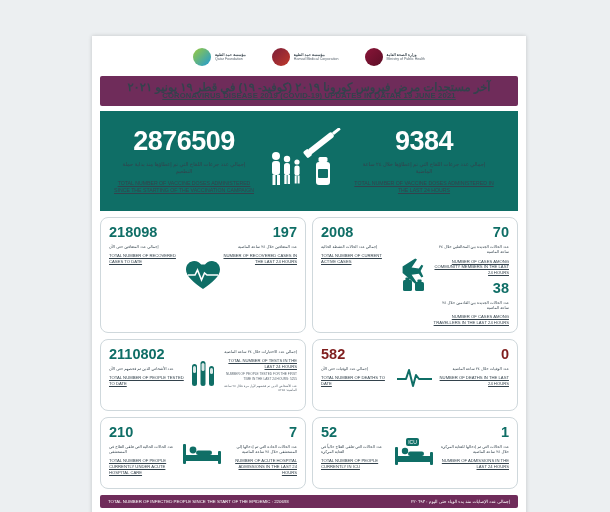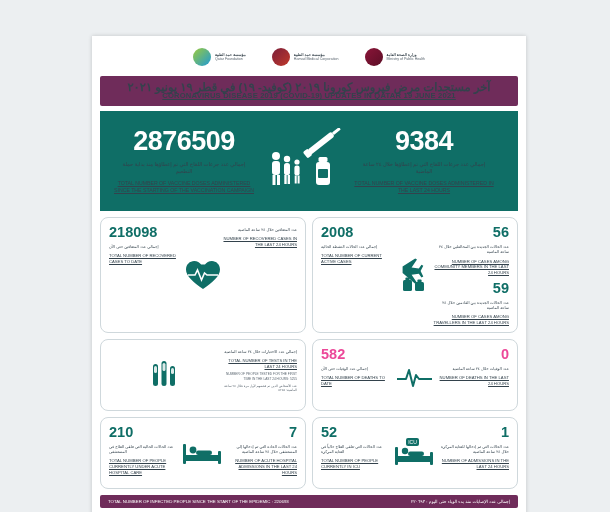--- a/index.html
+++ b/index.html
@@ -45,21 +45,21 @@
   
   .grid{margin:6px 8px 0 8px;display:flex;flex-wrap:wrap;gap:6px;}
   .card{
     width:206px;box-sizing:border-box;background:#fff;border:1px solid #cfd8dc;border-radius:8px;
     padding:6px 8px 6px 8px;display:flex;justify-content:space-between;min-height:72px;
   }
   .card .side{width:78px;display:flex;flex-direction:column;justify-content:flex-start;}
   .card .side.right{text-align:right;}
   .card .side.left{text-align:left;}
   .num{font-size:14.5px;font-weight:bold;color:#0f6e66;line-height:17px;}
-  .num.purple{color:#ec4899;}
+  .num.purple{color:#7f1d1d;}
   .ar{font-size:3.9px;direction:rtl;color:#33424c;line-height:5.4px;margin-top:3px;}
   .en{font-size:4.2px;color:#33424c;line-height:5.6px;margin-top:4px;text-transform:uppercase;text-decoration:underline;}
   .note{font-size:3.2px;color:#5b6670;line-height:4.4px;margin-top:3px;}
   .mid{flex:1;display:flex;align-items:center;justify-content:center;}
   
   .footbar{
     margin:6px 8px 0 8px;background:#6f2c5a;color:#fff;border-radius:2px;
     display:flex;justify-content:space-between;align-items:center;padding:4px 8px;
     font-size:4.4px;
   }
@@ -147,20 +147,21 @@
         <div class="ar">إجمالي عدد المتعافين حتى الآن</div>
         <div class="en">TOTAL NUMBER OF RECOVERED CASES TO DATE</div>
       </div>
       <div class="mid">
         <svg width="40" height="34" viewBox="0 0 40 34">
             <path d="M20 31C10 24 3 18 3 11.5 3 6.5 6.8 3 11.2 3c3 0 5.6 1.6 6.9 3.6H22c1.3-2 3.9-3.6 6.9-3.6C33.2 3 37 6.5 37 11.5 37 18 30 24 20 31z" fill="#0f6e66"></path>
             <path d="M5 17h7l2.5-5 4 10 3-7 2.5 2H35" stroke="#ffffff" stroke-width="1.6" fill="none"></path>
           </svg>
       </div>
       <div class="side right">
+        <div class="num">197</div>
         <div class="ar">عدد المتعافين خلال ٢٤ ساعة الماضية</div>
         <div class="en">NUMBER OF RECOVERED CASES IN THE LAST 24 HOURS</div>
       </div>
     </div>
 
     <div class="card">
       <div class="side left">
         <div class="num">2008</div>
         <div class="ar">إجمالي عدد الحالات النشطة الحالية</div>
         <div class="en">TOTAL NUMBER OF CURRENT ACTIVE CASES</div>
@@ -168,30 +169,35 @@
       <div class="mid">
         <svg width="36" height="38" viewBox="0 0 36 38">
           <path d="M4 14l14-9 2 1-6 9 8 1 3-4 2 1-3 6 3 6-2 1-3-4-8 1 6 9-2 1L4 21z" fill="#0f6e66" transform="translate(2,-2) scale(.9)"></path>
           <rect x="6" y="24" width="9" height="11" rx="1.5" fill="#0f6e66"></rect>
           <rect x="8.4" y="21.5" width="4.2" height="3" rx="1" fill="#0f6e66"></rect>
           <rect x="18" y="26" width="9" height="9" rx="1.5" fill="#0f6e66"></rect>
           <rect x="20.4" y="23.5" width="4.2" height="3" rx="1" fill="#0f6e66"></rect>
         </svg>
       </div>
       <div class="side right">
-        <div class="num">56</div>
+        <div class="num">70</div>
         <div class="ar">عدد الحالات الجديدة بين المخالطين خلال ٢٤ ساعة الماضية</div>
         <div class="en">NUMBER OF CASES AMONG COMMUNITY MEMBERS IN THE LAST 24 HOURS</div>
-        <div class="num" style="margin-top:4px">59</div>
+        <div class="num" style="margin-top:4px">38</div>
         <div class="ar">عدد الحالات الجديدة بين القادمين خلال ٢٤ ساعة الماضية</div>
         <div class="en">NUMBER OF CASES AMONG TRAVELLERS IN THE LAST 24 HOURS</div>
       </div>
     </div>
 
     <div class="card">
+      <div class="side left">
+        <div class="num">2110802</div>
+        <div class="ar">عدد الأشخاص الذين تم فحصهم حتى الآن</div>
+        <div class="en">TOTAL NUMBER OF PEOPLE TESTED TO DATE</div>
+      </div>
       <div class="mid">
         <svg width="34" height="34" viewBox="0 0 34 34">
           <g fill="#0f6e66">
             <rect x="6" y="6" width="5" height="22" rx="2.5"></rect>
             <rect x="14.5" y="3" width="5" height="25" rx="2.5"></rect>
             <rect x="23" y="8" width="5" height="20" rx="2.5"></rect>
           </g>
           <g fill="#ffffff" opacity=".85">
             <rect x="7" y="8" width="3" height="7" rx="1.5"></rect>
             <rect x="15.5" y="5" width="3" height="8" rx="1.5"></rect>

